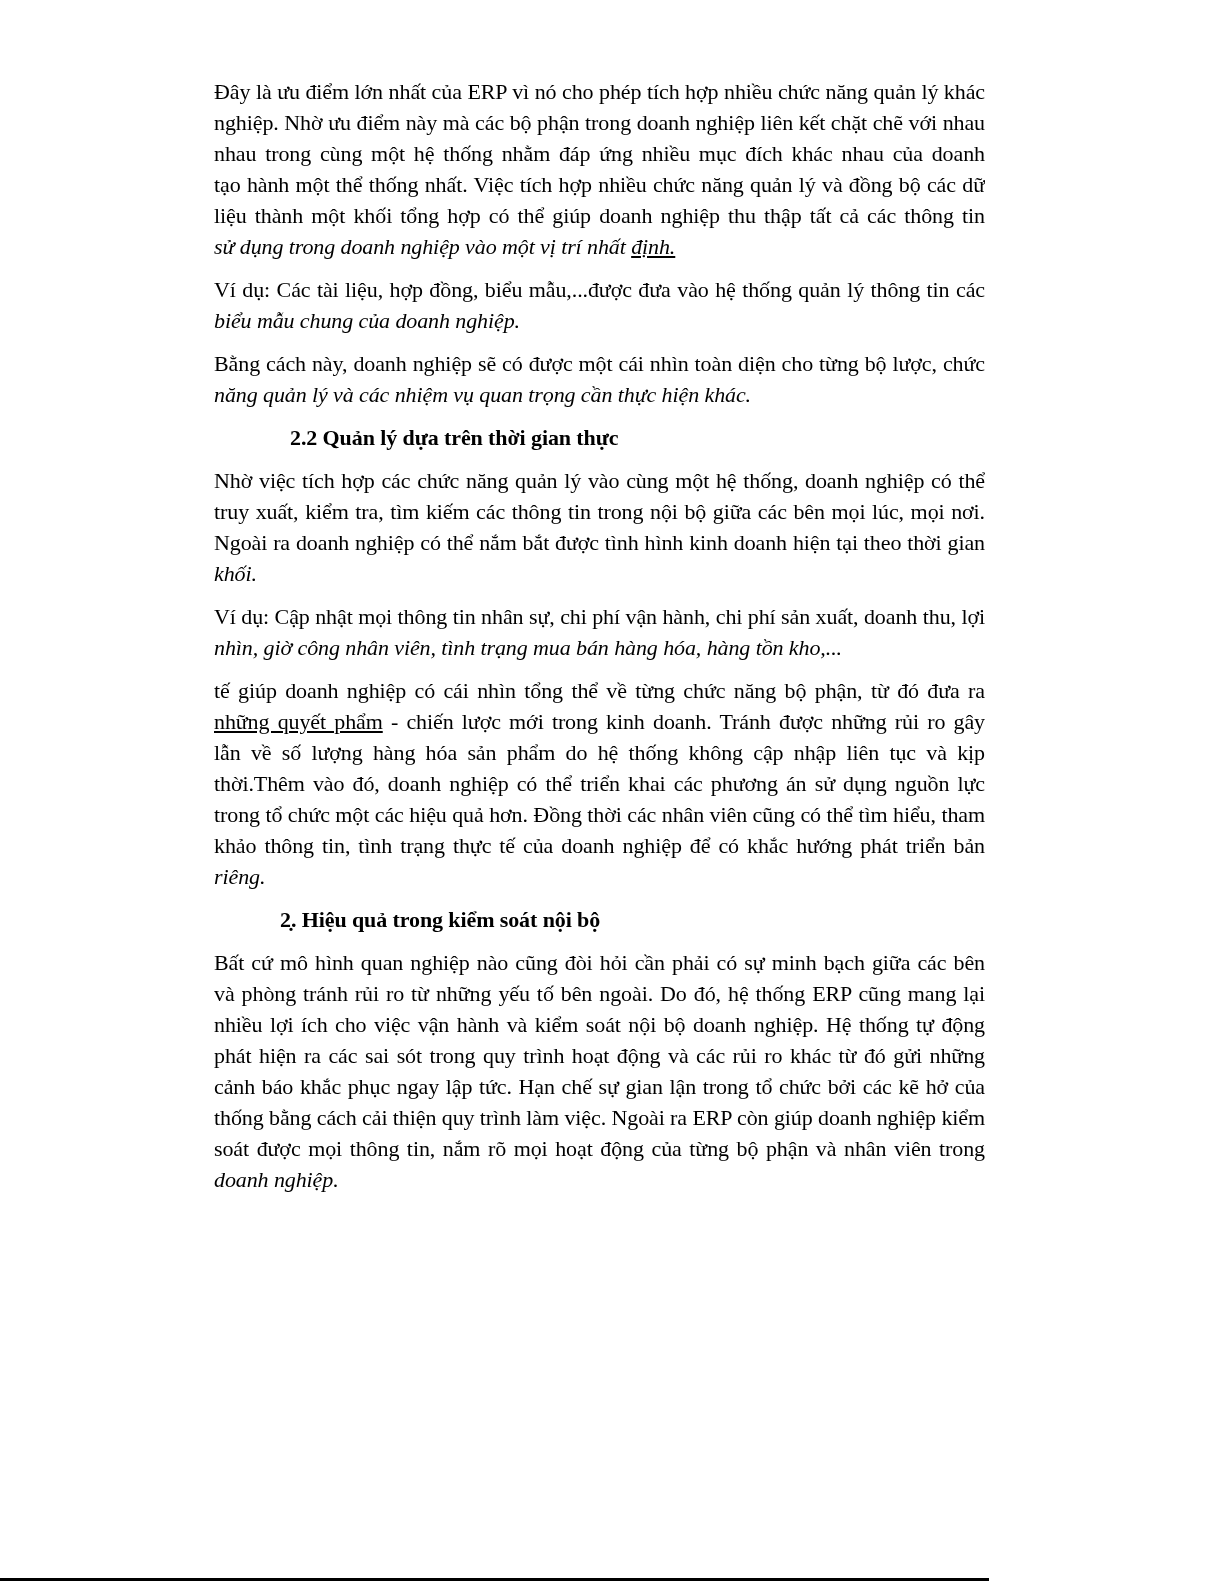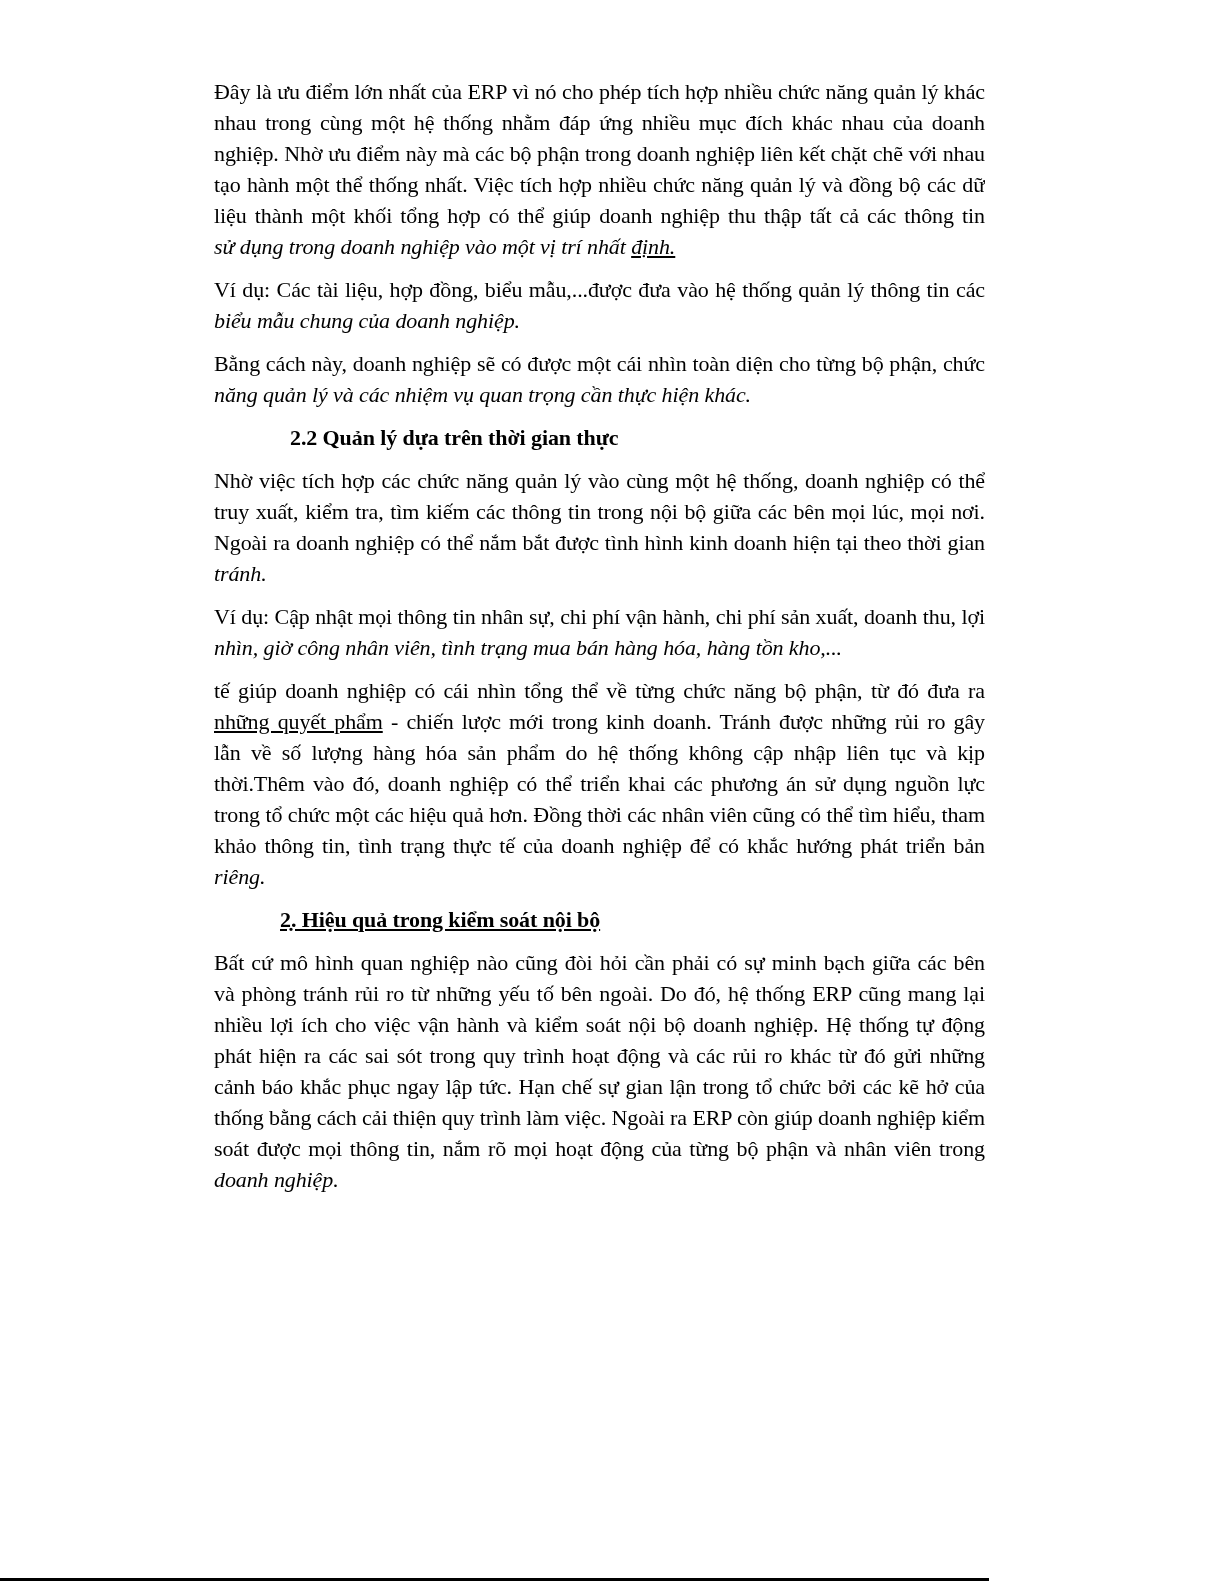--- a/index.html
+++ b/index.html
@@ -54,55 +54,55 @@
     background: #000000;
   }
 </style>
 </head>
 <body>
 
 <div class="page">
   <div class="content" id="doc">
       <div class="para">
         <div class="line">Đây là ưu điểm lớn nhất của ERP vì nó cho phép tích hợp nhiều chức năng quản lý khác</div>
+        <div class="line">nghiệp. Nhờ ưu điểm này mà các bộ phận trong doanh nghiệp liên kết chặt chẽ với nhau</div>
         <div class="line">nhau trong cùng một hệ thống nhằm đáp ứng nhiều mục đích khác nhau của doanh</div>
-        <div class="line">nghiệp. Nhờ ưu điểm này mà các bộ phận trong doanh nghiệp liên kết chặt chẽ với nhau</div>
         <div class="line">tạo hành một thể thống nhất. Việc tích hợp nhiều chức năng quản lý và đồng bộ các dữ</div>
         <div class="line">liệu thành một khối tổng hợp có thể giúp doanh nghiệp thu thập tất cả các thông tin được</div>
         <div class="line last">sử dụng trong doanh nghiệp vào một vị trí nhất <span class="ul">định.</span></div>
       </div>
       <div class="para">
         <div class="line">Ví dụ: Các tài liệu, hợp đồng, biểu mẫu,...được đưa vào hệ thống quản lý thông tin các</div>
         <div class="line last">biểu mẫu chung của doanh nghiệp.</div>
       </div>
       <div class="para">
-        <div class="line">Bằng cách này, doanh nghiệp sẽ có được một cái nhìn toàn diện cho từng bộ phận, chức</div>
+        <div class="line">Bằng cách này, doanh nghiệp sẽ có được một cái nhìn toàn diện cho từng bộ lược, chức</div>
         <div class="line last">năng quản lý và các nhiệm vụ quan trọng cần thực hiện khác.</div>
       </div>
       <div class="heading" style="padding-left: 76px;">2.2 Quản lý dựa trên thời gian thực</div>
       <div class="para">
         <div class="line">Nhờ việc tích hợp các chức năng quản lý vào cùng một hệ thống, doanh nghiệp có thể</div>
         <div class="line">truy xuất, kiểm tra, tìm kiếm các thông tin trong nội bộ giữa các bên mọi lúc, mọi nơi.</div>
         <div class="line">Ngoài ra doanh nghiệp có thể nắm bắt được tình hình kinh doanh hiện tại theo thời gian</div>
-        <div class="line last">tránh.</div>
+        <div class="line last">khối.</div>
       </div>
       <div class="para">
         <div class="line">Ví dụ: Cập nhật mọi thông tin nhân sự, chi phí vận hành, chi phí sản xuất, doanh thu, lợi</div>
         <div class="line last">nhìn, giờ công nhân viên, tình trạng mua bán hàng hóa, hàng tồn kho,...</div>
       </div>
       <div class="para">
         <div class="line">tế giúp doanh nghiệp có cái nhìn tổng thể về từng chức năng bộ phận, từ đó đưa ra</div>
         <div class="line"><span class="ul">những quyết phẩm</span> - chiến lược mới trong kinh doanh. Tránh được những rủi ro gây nhầm</div>
         <div class="line">lẫn về số lượng hàng hóa sản phẩm do hệ thống không cập nhập liên tục và kịp</div>
         <div class="line">thời.Thêm vào đó, doanh nghiệp có thể triển khai các phương án sử dụng nguồn lực</div>
         <div class="line">trong tổ chức một các hiệu quả hơn. Đồng thời các nhân viên cũng có thể tìm hiểu, tham</div>
         <div class="line">khảo thông tin, tình trạng thực tế của doanh nghiệp để có khắc hướng phát triển bản thân</div>
         <div class="line last">riêng.</div>
       </div>
-      <div class="heading" style="padding-left: 66px; text-decoration: underline;">2̣. Hiệu quả trong kiểm soát nội bộ</div>
+      <div class="heading" style="padding-left: 66px;">2̣. Hiệu quả trong kiểm soát nội bộ</div>
       <div class="para">
         <div class="line">Bất cứ mô hình quan nghiệp nào cũng đòi hỏi cần phải có sự minh bạch giữa các bên</div>
         <div class="line">và phòng tránh rủi ro từ những yếu tố bên ngoài. Do đó, hệ thống ERP cũng mang lại</div>
         <div class="line">nhiều lợi ích cho việc vận hành và kiểm soát nội bộ doanh nghiệp. Hệ thống tự động</div>
         <div class="line">phát hiện ra các sai sót trong quy trình hoạt động và các rủi ro khác từ đó gửi những</div>
         <div class="line">cảnh báo khắc phục ngay lập tức. Hạn chế sự gian lận trong tổ chức bởi các kẽ hở của hệ</div>
         <div class="line">thống bằng cách cải thiện quy trình làm việc. Ngoài ra ERP còn giúp doanh nghiệp kiểm</div>
         <div class="line">soát được mọi thông tin, nắm rõ mọi hoạt động của từng bộ phận và nhân viên trong</div>
         <div class="line last">doanh nghiệp.</div>
       </div>

